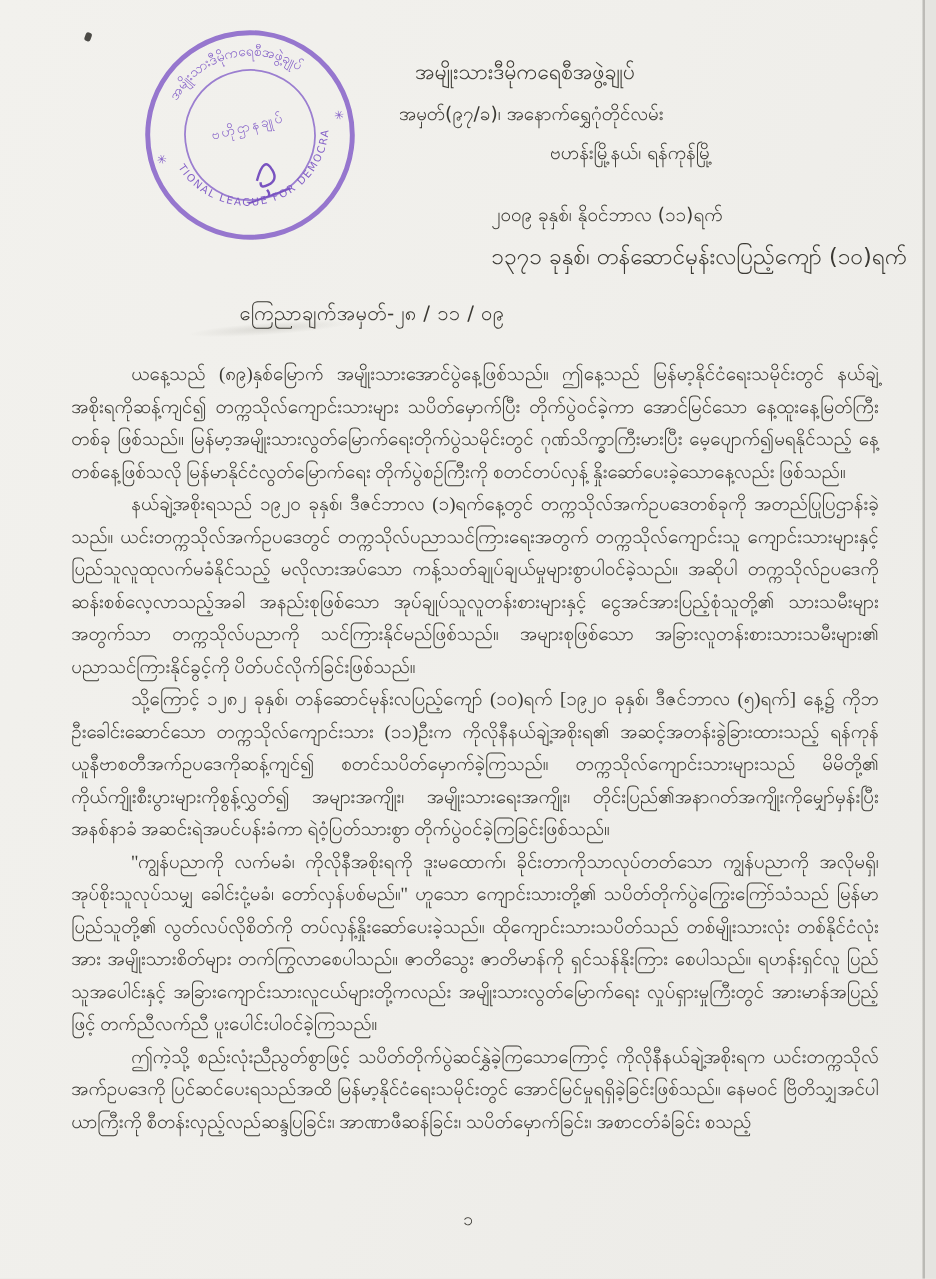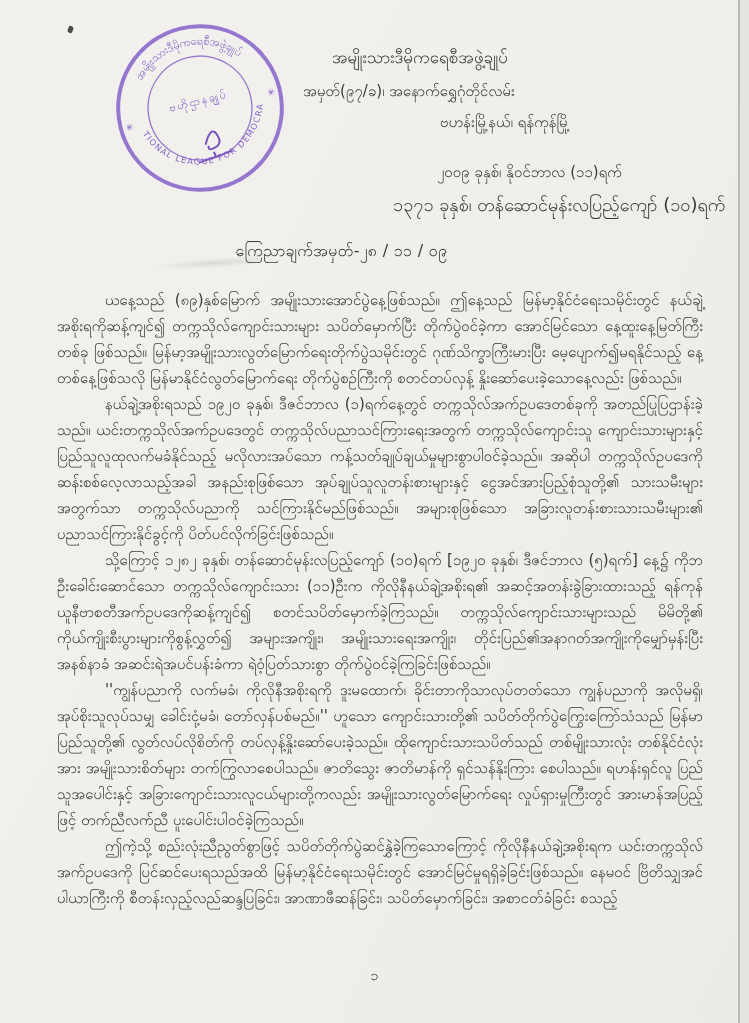--- a/index.html
+++ b/index.html
@@ -32,31 +32,31 @@
   }
   
   .stamp{
     position:absolute;left:98px;top:20px;width:204px;height:176px;
     color:#7c55c5;opacity:.92;
   }
   .stamp text{fill:#7c55c5;font-family:"DejaVu Sans",sans-serif;}
   .stamp .sig{stroke:#6f46bd;fill:none;}
   
   .org-name{position:absolute;left:270px;top:46px;width:300px;text-align:center;font-size:17px;}
-  .addr1{position:absolute;left:234px;top:81px;width:350px;text-align:center;font-size:15px;}
+  .addr1{position:absolute;left:250px;top:81px;width:350px;text-align:center;font-size:15px;}
   .addr2{position:absolute;left:270px;top:112px;width:300px;text-align:right;font-size:15px;}
-  .date1{position:absolute;left:393px;top:162px;font-size:15px;margin-left:44px;}
+  .date1{position:absolute;left:393px;top:162px;font-size:15px;}
   .date2{position:absolute;left:393px;top:193px;font-size:18px;}
-  .doc-title{position:absolute;left:0;top:240px;width:595px;text-align:center;font-size:16px;letter-spacing:.3px;padding-left:44px;}
+  .doc-title{position:absolute;left:0;top:240px;width:595px;text-align:center;font-size:16px;letter-spacing:.3px;}
   
   .body-text{
     position:absolute;left:57px;top:287px;width:646px;
     font-size:15px;line-height:26px;text-align:justify;
   }
-  .body-text p{margin:0;text-indent:48px;}
+  .body-text p{margin:0;text-indent:48px;font-family:Liberation Serif, serif;}
   .page-number{
     position:absolute;left:0;top:966px;width:749px;text-align:center;font-size:14px;
   }
 </style>
 </head>
 <body>
 
 <div class="paper"></div>
 <div class="scan-strip"></div>
 <div class="scan-edge"></div>

